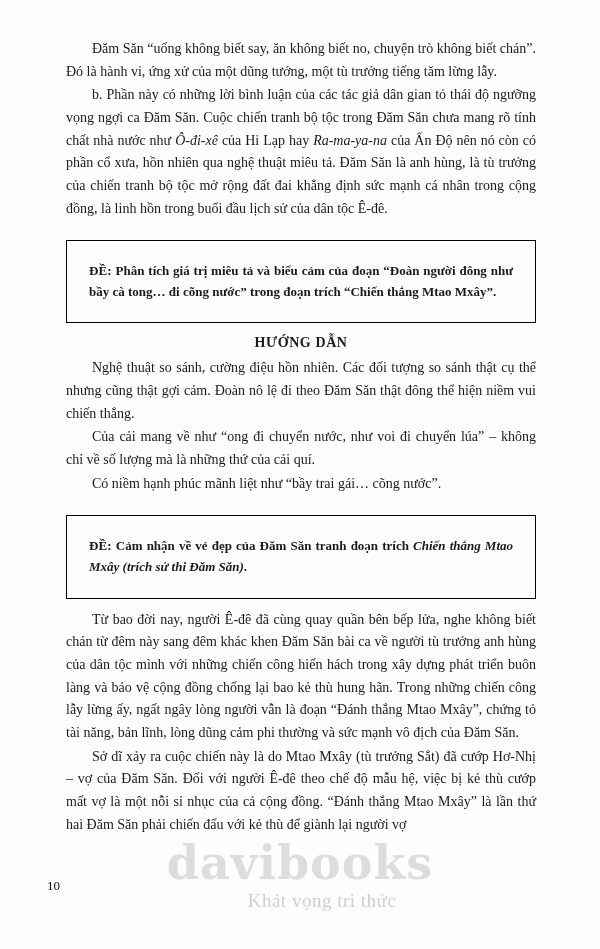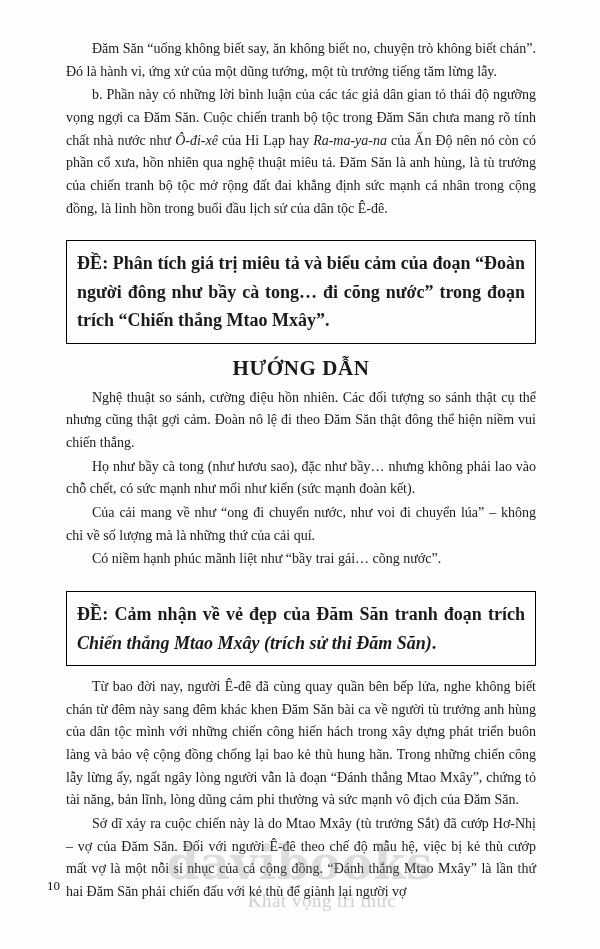--- a/index.html
+++ b/index.html
@@ -43,32 +43,32 @@
     text-indent: 26px;
   }
   .box {
     border: 1.4px solid #000;
     padding: 8px 10px 8px 10px;
     margin: 20px 0 10px 0;
     box-sizing: border-box;
   }
   .box p {
     font-weight: bold;
-    font-size: 18px;
+    font-size: 13px;
     line-height: 1.58;
     text-align: justify;
-    margin: 0;
+    margin: 12px;
   }
   .box .lead {
     letter-spacing: 0.1px;
   }
   .heading {
     text-align: center;
     font-weight: bold;
-    font-size: 21px;
+    font-size: 14px;
     letter-spacing: 0.6px;
     margin: 12px 0 6px 0;
   }
   .ital { font-style: italic; font-family: Liberation Serif, serif; }
   .pagenum {
     position: absolute;
     left: 47px;
     top: 878px;
     font-size: 13px;
     font-family: "Liberation Serif", serif;
@@ -110,21 +110,20 @@
 
     <p class="indent"><span>b. Phần này có những lời bình luận của các tác giả dân gian tỏ thái độ ngưỡng vọng ngợi ca Đăm Săn. Cuộc chiến tranh bộ tộc trong Đăm Săn chưa mang rõ tính chất nhà nước như </span><span class="ital">Ô-đi-xê</span><span> của Hi Lạp hay </span><span class="ital">Ra-ma-ya-na</span><span> của Ấn Độ nên nó còn có phần cổ xưa, hồn nhiên qua nghệ thuật miêu tả. Đăm Săn là anh hùng, là tù trưởng của chiến tranh bộ tộc mở rộng đất đai khẳng định sức mạnh cá nhân trong cộng đồng, là linh hồn trong buổi đầu lịch sử của dân tộc Ê-đê.</span></p>
 
     <div class="box">
       <p><span class="lead">ĐỀ:</span><span> Phân tích giá trị miêu tả và biểu cảm của đoạn “Đoàn người đông như bầy cà tong… đi cõng nước” trong đoạn trích “Chiến thắng Mtao Mxây”.</span></p>
     </div>
 
     <div class="heading">HƯỚNG DẪN</div>
 
     <p class="indent"><span>Nghệ thuật so sánh, cường điệu hồn nhiên. Các đối tượng so sánh thật cụ thể nhưng cũng thật gợi cảm. Đoàn nô lệ đi theo Đăm Săn thật đông thể hiện niềm vui chiến thắng.</span></p>
-    <p class="indent"><span>Họ như bầy cà tong (như hươu sao), đặc như bầy… nhưng không phải lao vào chỗ chết, có sức mạnh như mối như kiến (sức mạnh đoàn kết).</span></p>
     <p class="indent"><span>Của cải mang về như “ong đi chuyển nước, như voi đi chuyển lúa” – không chỉ về số lượng mà là những thứ của cải quí.</span></p>
     <p class="indent"><span>Có niềm hạnh phúc mãnh liệt như “bầy trai gái… cõng nước”.</span></p>
 
     <div class="box">
       <p><span class="lead">ĐỀ:</span><span> Cảm nhận về vẻ đẹp của Đăm Săn tranh đoạn trích </span><span class="ital">Chiến thắng Mtao Mxây (trích sử thi Đăm Săn)</span><span>.</span></p>
     </div>
 
 
     <p class="indent"><span>Từ bao đời nay, người Ê-đê đã cùng quay quần bên bếp lửa, nghe không biết chán từ đêm này sang đêm khác khen Đăm Săn bài ca về người tù trưởng anh hùng của dân tộc mình với những chiến công hiến hách trong xây dựng phát triển buôn làng và bảo vệ cộng đồng chống lại bao kẻ thù hung hãn. Trong những chiến công lẫy lừng ấy, ngất ngây lòng người vẫn là đoạn “Đánh thắng Mtao Mxây”, chứng tỏ tài năng, bản lĩnh, lòng dũng cảm phi thường và sức mạnh vô địch của Đăm Săn.</span></p>
     <p class="indent"><span>Sở dĩ xảy ra cuộc chiến này là do Mtao Mxây (tù trưởng Sắt) đã cướp Hơ-Nhị – vợ của Đăm Săn. Đối với người Ê-đê theo chế độ mẫu hệ, việc bị kẻ thù cướp mất vợ là một nỗi sỉ nhục của cả cộng đồng. “Đánh thắng Mtao Mxây” là lần thứ hai Đăm Săn phải chiến đấu với kẻ thù để giành lại người vợ</span></p>

